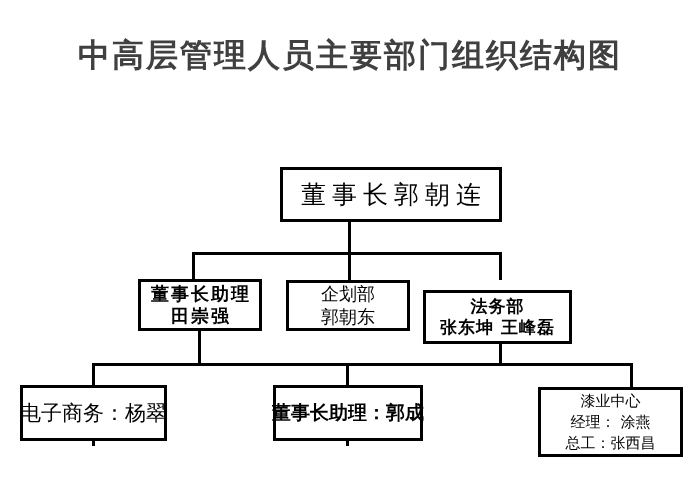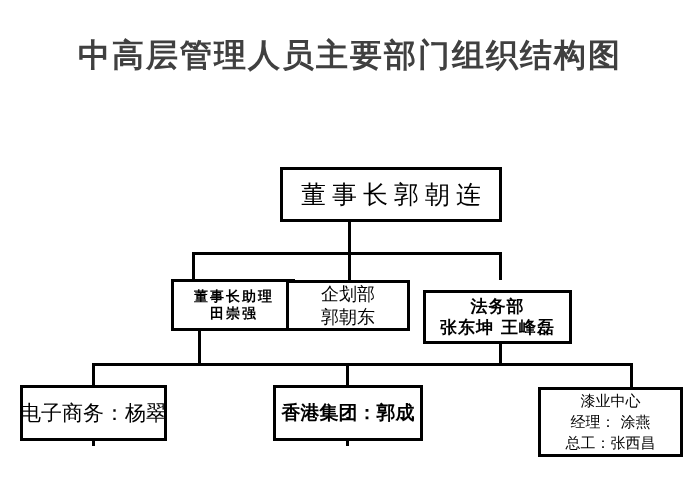--- a/index.html
+++ b/index.html
@@ -44,21 +44,21 @@
     white-space: nowrap;
   }
   .node div { line-height: 1.25; }
 
   #node-root {
     left: 239px; top: 167px; width: 222px; height: 55px;
     font-size: 25px; font-weight: normal; letter-spacing: 6px; text-indent: 6px; margin-left: 41px;
   }
   #node-assistant {
     left: 138px; top: 279px; width: 124px; height: 52px;
-    font-size: 14px; font-weight: bold; letter-spacing: 2px; text-indent: 2px; margin-left: 33px;
+    font-size: 18px; font-weight: bold; letter-spacing: 2px; text-indent: 2px;
   }
   #node-planning {
     left: 286px; top: 280px; width: 124px; height: 51px;
     font-size: 18px; font-weight: normal;
   }
   #node-legal {
     left: 423px; top: 278px; width: 149px; height: 54px;
     font-size: 17px; font-weight: bold; letter-spacing: 1px; margin-top: 12px;
   }
   #node-ecommerce {
@@ -133,21 +133,21 @@
   <div id="node-legal" class="node">
     <div>法务部</div>
     <div>张东坤 王峰磊</div>
   </div>
 
   <div id="node-ecommerce" class="node">
     <div>电子商务：杨翠</div>
   </div>
 
   <div id="node-hr" class="node">
-    <div>香港集团：郭成</div>
+    <div>董事长助理：郭成</div>
   </div>
 
   <div id="node-paint" class="node">
     <div>漆业中心</div>
     <div>经理： 涂燕</div>
     <div>总工：张西昌</div>
   </div>
 
 </div>
 

